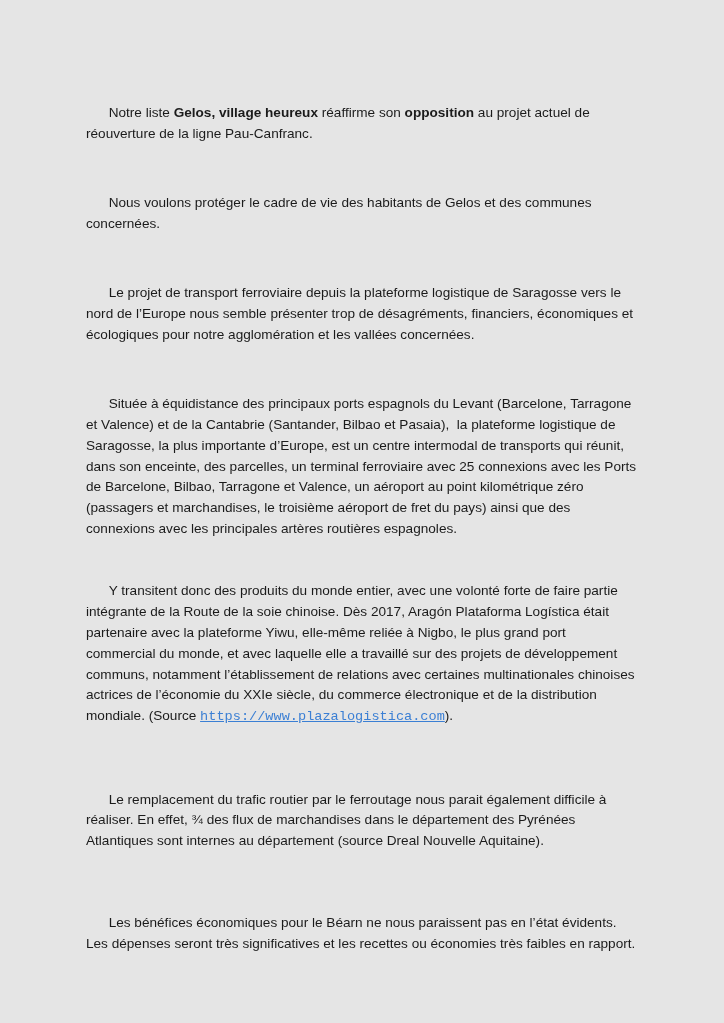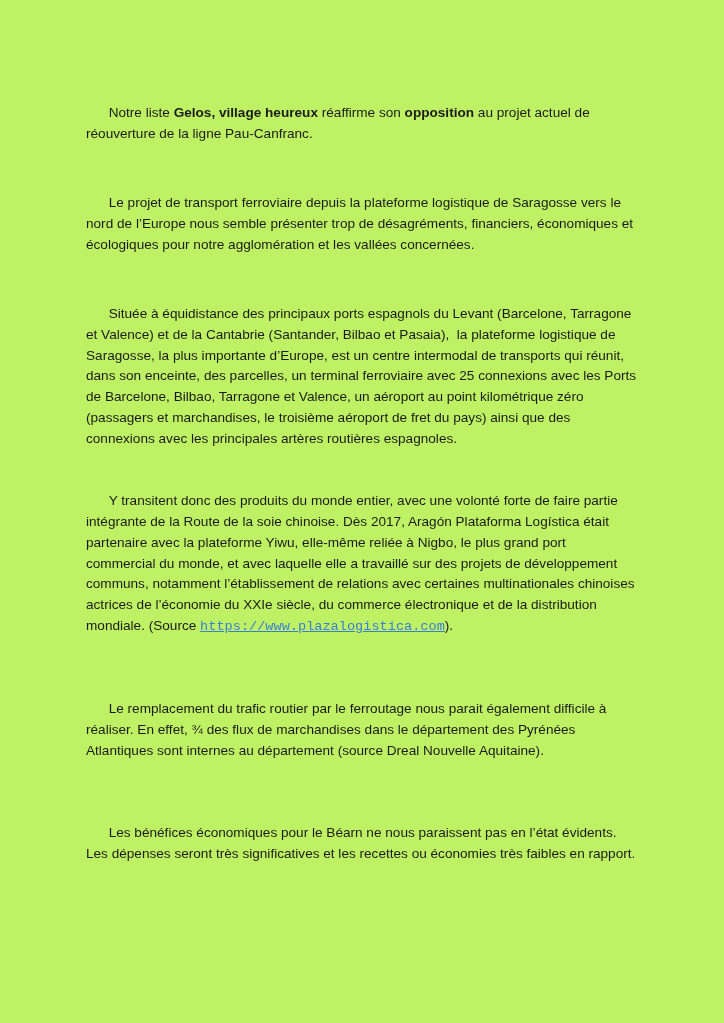--- a/index.html
+++ b/index.html
@@ -11,21 +11,21 @@
     width: 724px;
     height: 1023px;
     font-family: "Liberation Sans", sans-serif;
     color: #1a1a1a;
     -webkit-font-smoothing: antialiased;
   }
   .page {
     position: relative;
     width: 724px;
     height: 1023px;
-    background: #bef264;
+    background: #e5e5e5;
     box-sizing: border-box;
     padding: 82px 86px 0 86px;
   }
   .doc-body {
     font-size: 13.6px;
     line-height: 1.53;
     color: #1b1b1b;
     text-align: left;
   }
   .para {
@@ -57,20 +57,23 @@
 </head>
 <body>
 
 <div class="page">
   <div class="doc-body">
 
     <p class="para">
       <span class="inline">Notre liste </span><span class="inline bold">Gelos, village heureux</span><span class="inline"> réaffirme son </span><span class="inline bold">opposition</span><span class="inline"> au projet actuel de réouverture de la ligne Pau-Canfranc.</span>
     </p>
 
+    <p class="para">
+      <span class="inline">Nous voulons protéger le cadre de vie des habitants de Gelos et des communes concernées.</span>
+    </p>
 
     <p class="para">
       <span class="inline">Le projet de transport ferroviaire depuis la plateforme logistique de Saragosse vers le nord de l’Europe nous semble présenter trop de désagréments, financiers, économiques et écologiques pour notre agglomération et les vallées concernées.</span>
     </p>
 
     <p class="para tight">
       <span class="inline">Située à équidistance des principaux ports espagnols du Levant (Barcelone, Tarragone et Valence) et de la Cantabrie (Santander, Bilbao et Pasaia),  la plateforme logistique de Saragosse, la plus importante d’Europe, est un centre intermodal de transports qui réunit, dans son enceinte, des parcelles, un terminal ferroviaire avec 25 connexions avec les Ports de Barcelone, Bilbao, Tarragone et Valence, un aéroport au point kilométrique zéro (passagers et marchandises, le troisième aéroport de fret du pays) ainsi que des connexions avec les principales artères routières espagnoles.</span>
     </p>
 
     <p class="para">

